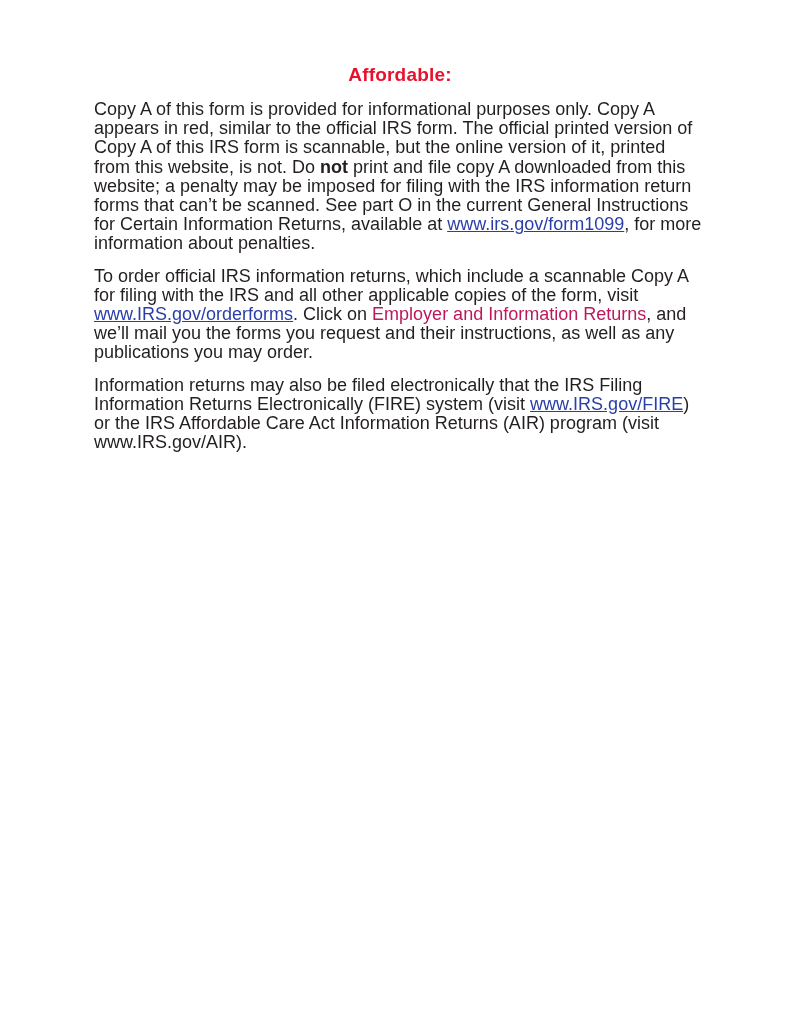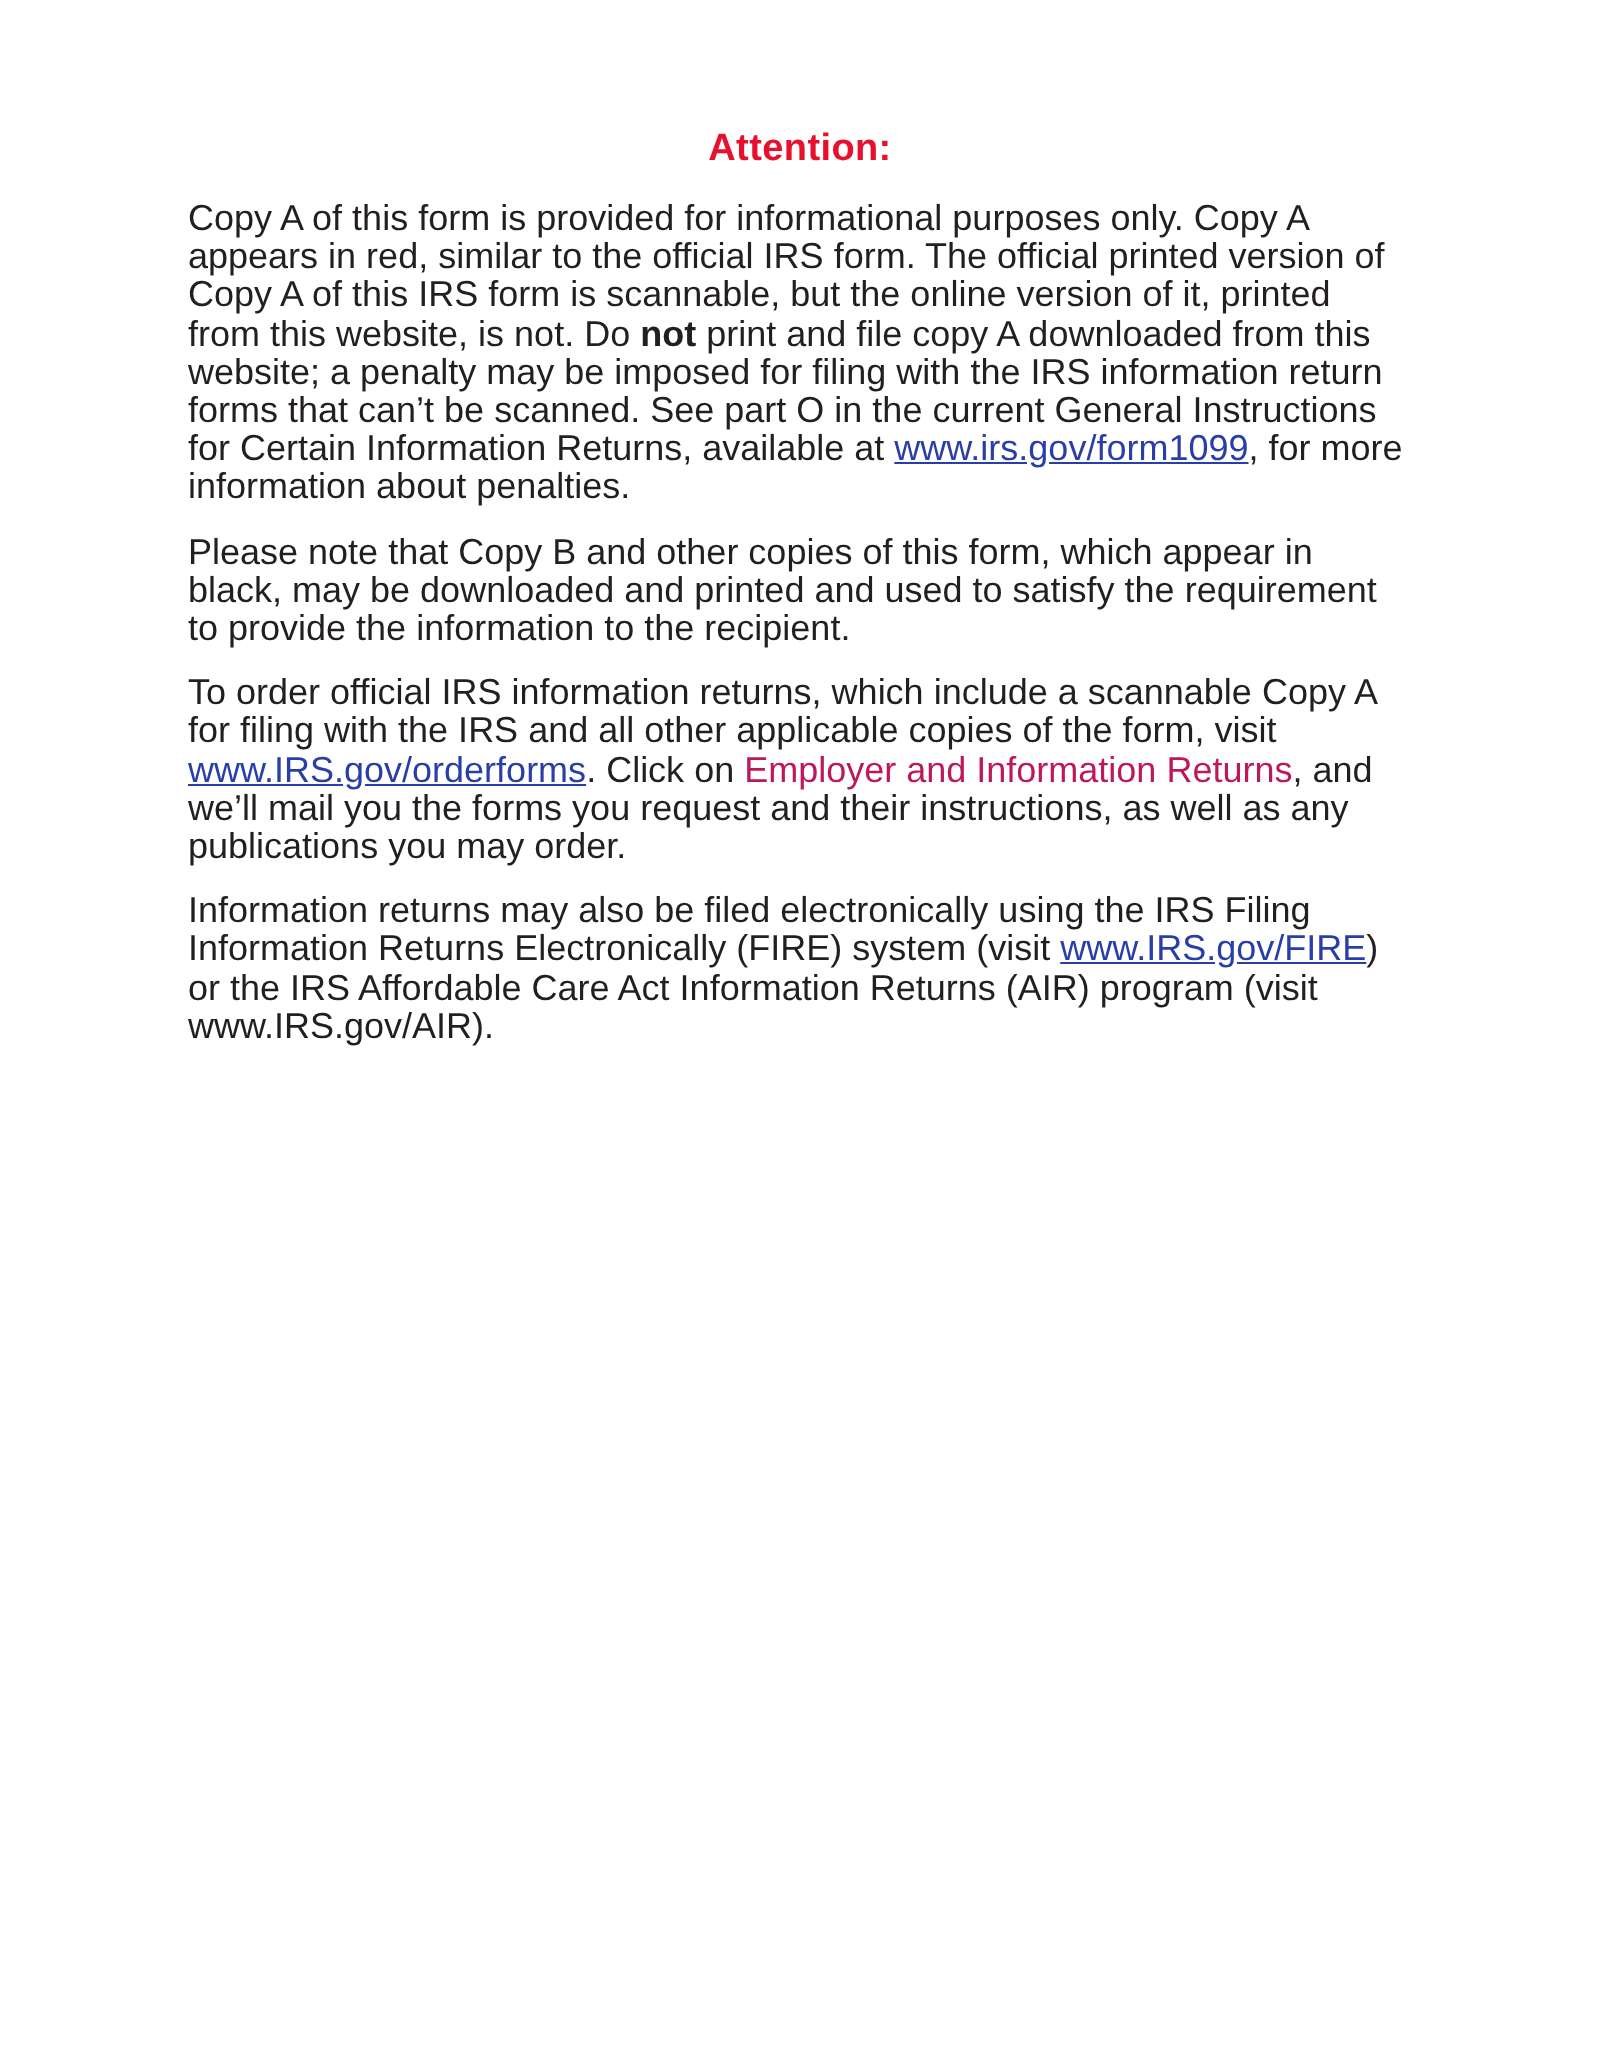--- a/index.html
+++ b/index.html
@@ -59,25 +59,24 @@
   .bold {
     font-weight: bold;
   }
 </style>
 </head>
 <body>
 
 <div class="page">
   <div class="content">
 
-    <h1 class="doc-title">Attention:</h1>
+    <h1 class="doc-title">Affordable:</h1>
 
     <p class="para"><span>Copy A of this form is provided for informational purposes only. Copy A appears in red, similar to the official IRS form. The official printed version of Copy A of this IRS form is scannable, but the online version of it, printed from this website, is not. Do </span><span class="bold">not</span><span> print and file copy A downloaded from this website; a penalty may be imposed for filing with the IRS information return forms that can’t be scanned. See part O in the current General Instructions for Certain Information Returns, available at </span><a class="link" href="#">www.irs.gov/form1099</a><span>, for more information about penalties.</span></p>
 
-    <p class="para"><span>Please note that Copy B and other copies of this form, which appear in black, may be downloaded and printed and used to satisfy the requirement to provide the information to the recipient.</span></p>
 
     <p class="para"><span>To order official IRS information returns, which include a scannable Copy A for filing with the IRS and all other applicable copies of the form, visit </span><a class="link" href="#">www.IRS.gov/orderforms</a><span>. Click on </span><a class="link-plain" href="#">Employer and Information Returns</a><span>, and we’ll mail you the forms you request and their instructions, as well as any publications you may order.</span></p>
 
-    <p class="para"><span>Information returns may also be filed electronically using the IRS Filing Information Returns Electronically (FIRE) system (visit </span><a class="link" href="#">www.IRS.gov/FIRE</a><span>) or the IRS Affordable Care Act Information Returns (AIR) program (visit www.IRS.gov/AIR).</span></p>
+    <p class="para"><span>Information returns may also be filed electronically that the IRS Filing Information Returns Electronically (FIRE) system (visit </span><a class="link" href="#">www.IRS.gov/FIRE</a><span>) or the IRS Affordable Care Act Information Returns (AIR) program (visit www.IRS.gov/AIR).</span></p>
 
 
   </div>
 </div>
 
 </body></html>

